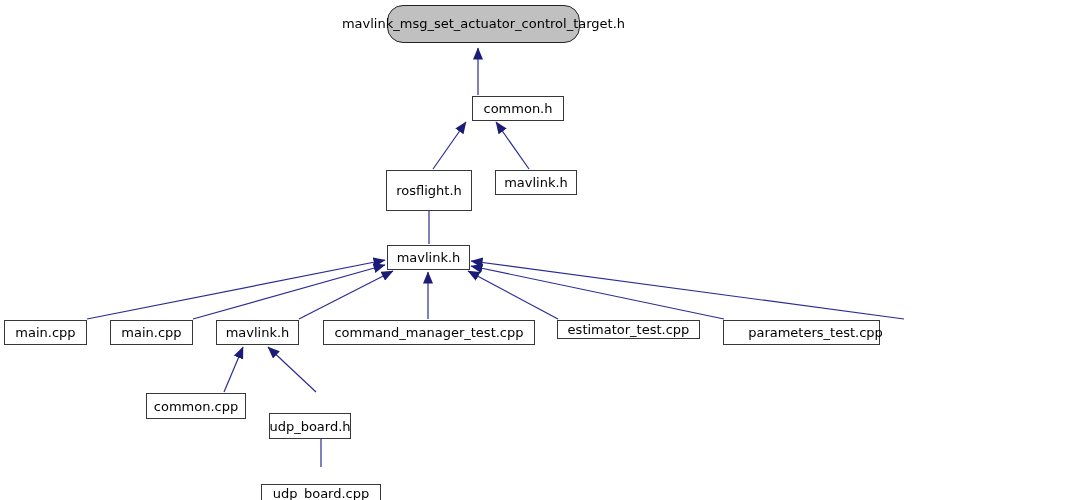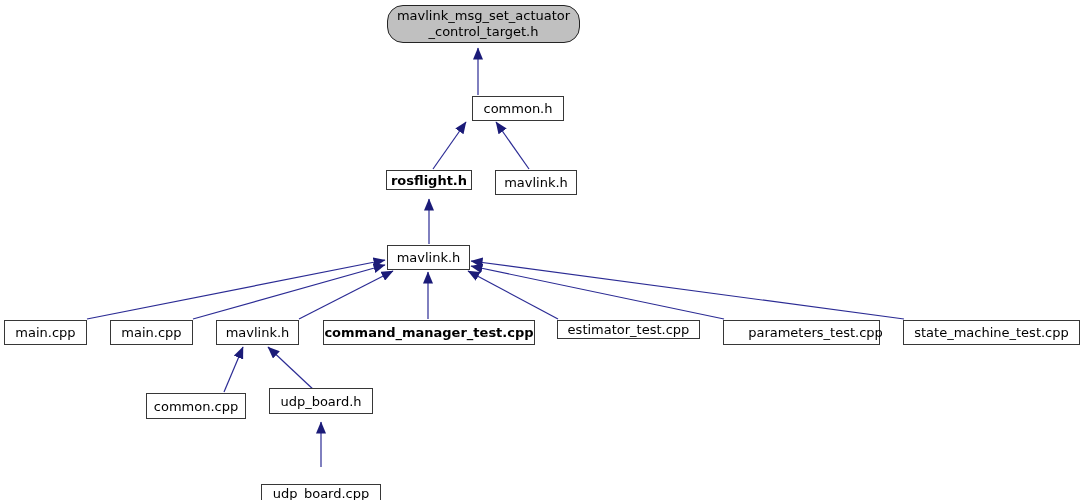--- a/index.html
+++ b/index.html
@@ -21,21 +21,21 @@
     font-size:13px;
     display:flex;
     align-items:center;
     justify-content:center;
     white-space:nowrap;
     cursor:pointer;
   }
   .node.root{
     background:#c0c0c0;
     border-color:#242424;
-    flex-direction:column;
+    flex-direction:row;
     line-height:16px;
     cursor:default;
     border-radius:16px;
   }
   .edge-line{stroke:#2b2b94;stroke-width:1.2;fill:none;}
 </style>
 </head>
 <body>
 
 <div id="graph">
@@ -92,21 +92,21 @@
 
   <div class="node root" style="left:387px;top:5px;width:193px;height:38px;">
     <span>mavlink_msg_set_actuator</span>
     <span>_control_target.h</span>
   </div>
 
   <div class="node" style="left:436px;top:96px;width:92px;height:25px;margin-left:36px;">
     <span>common.h</span>
   </div>
 
-  <div class="node" style="left:386px;top:170px;width:86px;height:20px;font-weight:bold;">
+  <div class="node" style="left:386px;top:170px;width:86px;height:41px;">
     <span>rosflight.h</span>
   </div>
 
   <div class="node" style="left:495px;top:170px;width:82px;height:25px;">
     <span>mavlink.h</span>
   </div>
 
   <div class="node" style="left:387px;top:245px;width:83px;height:25px;">
     <span>mavlink.h</span>
   </div>
@@ -116,41 +116,38 @@
   </div>
 
   <div class="node" style="left:110px;top:320px;width:83px;height:25px;">
     <span>main.cpp</span>
   </div>
 
   <div class="node" style="left:216px;top:320px;width:83px;height:25px;">
     <span>mavlink.h</span>
   </div>
 
-  <div class="node" style="left:323px;top:320px;width:212px;height:25px;font-weight:bold;">
+  <div class="node" style="left:323px;top:320px;width:212px;height:25px;">
     <span>command_manager_test.cpp</span>
   </div>
 
   <div class="node" style="left:557px;top:320px;width:143px;height:19px;">
     <span>estimator_test.cpp</span>
   </div>
 
   <div class="node" style="left:723px;top:320px;width:157px;height:25px;padding-left:28px;">
     <span>parameters_test.cpp</span>
   </div>
 
-  <div class="node" style="left:903px;top:320px;width:177px;height:25px;">
-    <span>state_machine_test.cpp</span>
-  </div>
 
   <div class="node" style="left:146px;top:393px;width:100px;height:26px;">
     <span>common.cpp</span>
   </div>
 
-  <div class="node" style="left:269px;top:388px;width:104px;height:26px;">
+  <div class="node" style="left:269px;top:413px;width:82px;height:26px;">
     <span>udp_board.h</span>
   </div>
 
   <div class="node" style="left:261px;top:484px;width:120px;height:18px;">
     <span>udp_board.cpp</span>
   </div>
 
 </div>
 
 </body></html>

